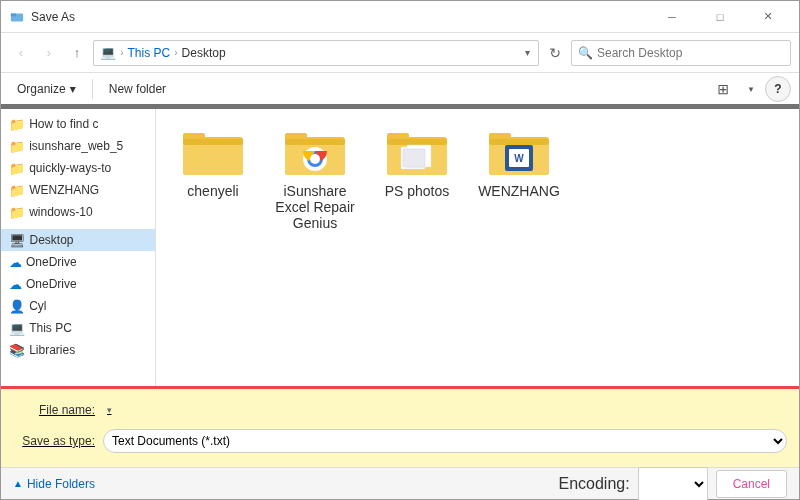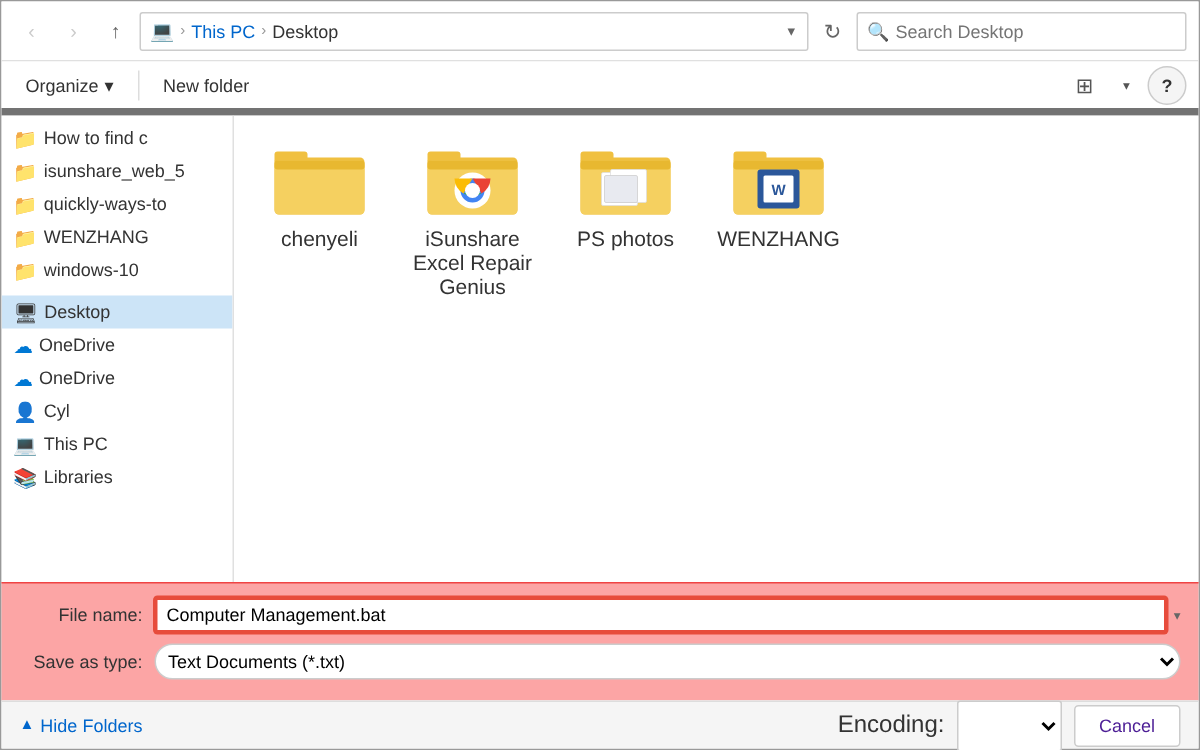--- a/index.html
+++ b/index.html
@@ -280,24 +280,25 @@
     .folder-label {
       font-size: 14px;
       text-align: center;
       color: #333;
       word-break: break-word;
       max-width: 85px;
     }
 
     
     .bottom-panel {
-      border-top: 1px solid #ef4444;
+      border-top: 3px solid #ef4444;
       padding: 8px 12px;
-      background: #fca5a5;
+      background: #fef9c3;
       flex-shrink: 0;
+      text-decoration: underline;
     }
     .form-row {
       display: flex;
       align-items: center;
       margin-bottom: 5px;
       height: 26px;
     }
     .form-label {
       width: 90px;
       font-size: 12px;
@@ -386,28 +387,42 @@
       box-shadow: 0 0 0 1px #e74c3c;
     }
     .cancel-btn {
       height: 28px;
       padding: 0 16px;
       background: #fff;
       border: 1px solid #ccc;
       border-radius: 3px;
       font-size: 12px;
       cursor: pointer;
-      color: #4c1d95;
+      color: #ec4899;
     }
   </style>
 </head>
 <body>
 
 <div class="window">
 
+  <div class="title-bar">
+    <div class="title-bar-icon">
+      <svg width="14" height="14" viewBox="0 0 16 16">
+        <rect x="1" y="4" width="14" height="9" rx="1" fill="#4a9ede" opacity="0.8"></rect>
+        <rect x="1" y="4" width="6" height="3" rx="0.5" fill="#4a9ede"></rect>
+      </svg>
+    </div>
+    <span class="title-bar-title">Save As</span>
+    <div class="title-bar-controls">
+      <button class="title-btn">─</button>
+      <button class="title-btn">□</button>
+      <button class="title-btn close">✕</button>
+    </div>
+  </div>
 
   <div class="address-bar">
     <button class="nav-btn disabled" title="Back">‹</button>
     <button class="nav-btn disabled" title="Forward">›</button>
     <button class="nav-btn" title="Up">↑</button>
     <div class="breadcrumb-bar">
       <div class="breadcrumb-path">
         <span style="font-size:13px;">💻</span>
         <span class="breadcrumb-sep">›</span>
         <span class="breadcrumb-link">This PC</span>
@@ -556,23 +571,20 @@
           <span class="folder-label">WENZHANG</span>
         </div>
 
       </div>
     </div>
   </div>
 
   <div class="bottom-panel">
     <div class="form-row">
       <label class="form-label">File name:</label>
-      <div class="form-input-wrap">
-        <input type="text" class="form-input highlighted" value="Computer Management.bat" style="">
-      </div>
       <span style="margin-left:4px; font-size:9px; color:#666; cursor:pointer;">▾</span>
     </div>
     <div class="form-row">
       <label class="form-label">Save as type:</label>
       <div class="form-input-wrap">
         <select class="form-select">
           <option>Text Documents (*.txt)</option>
         </select>
       </div>
     </div>

